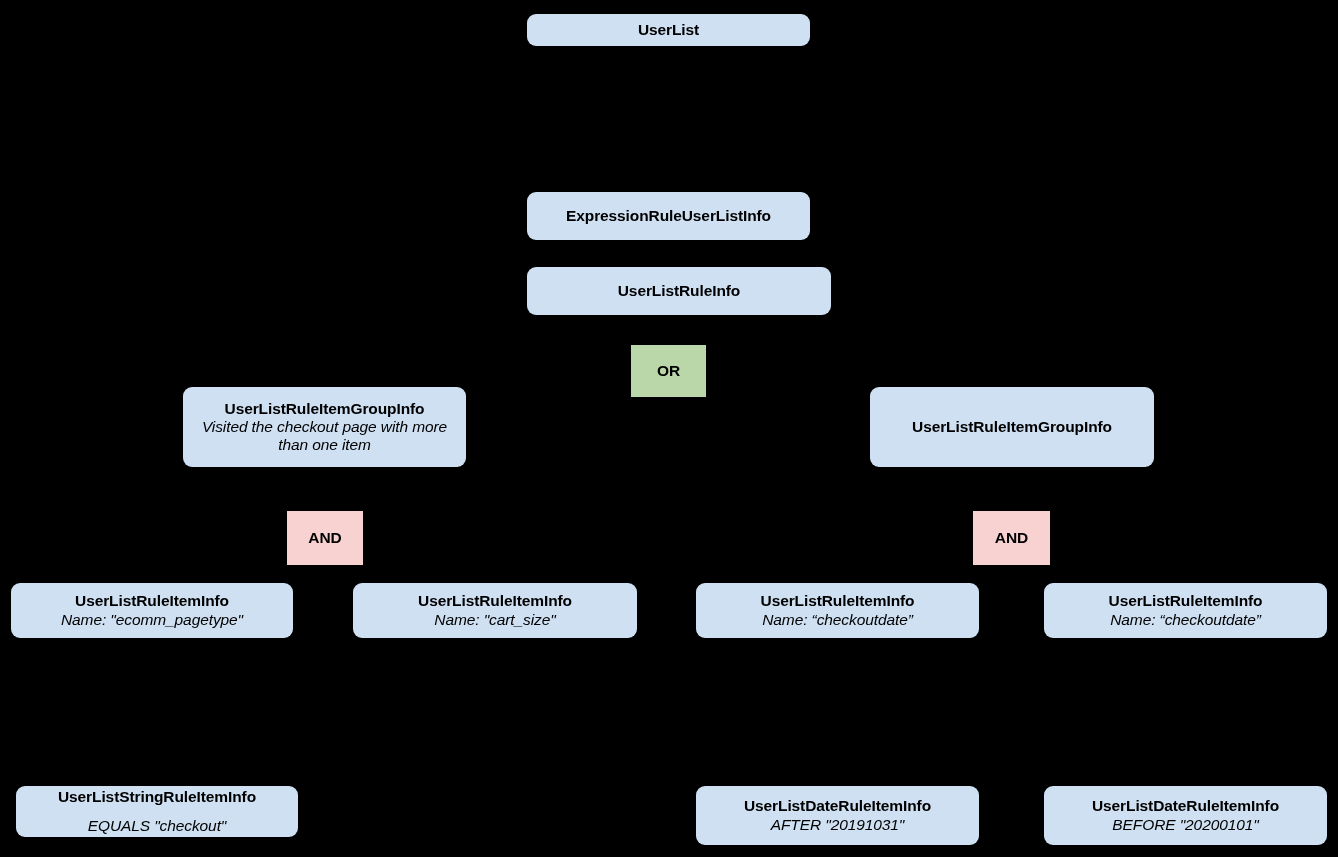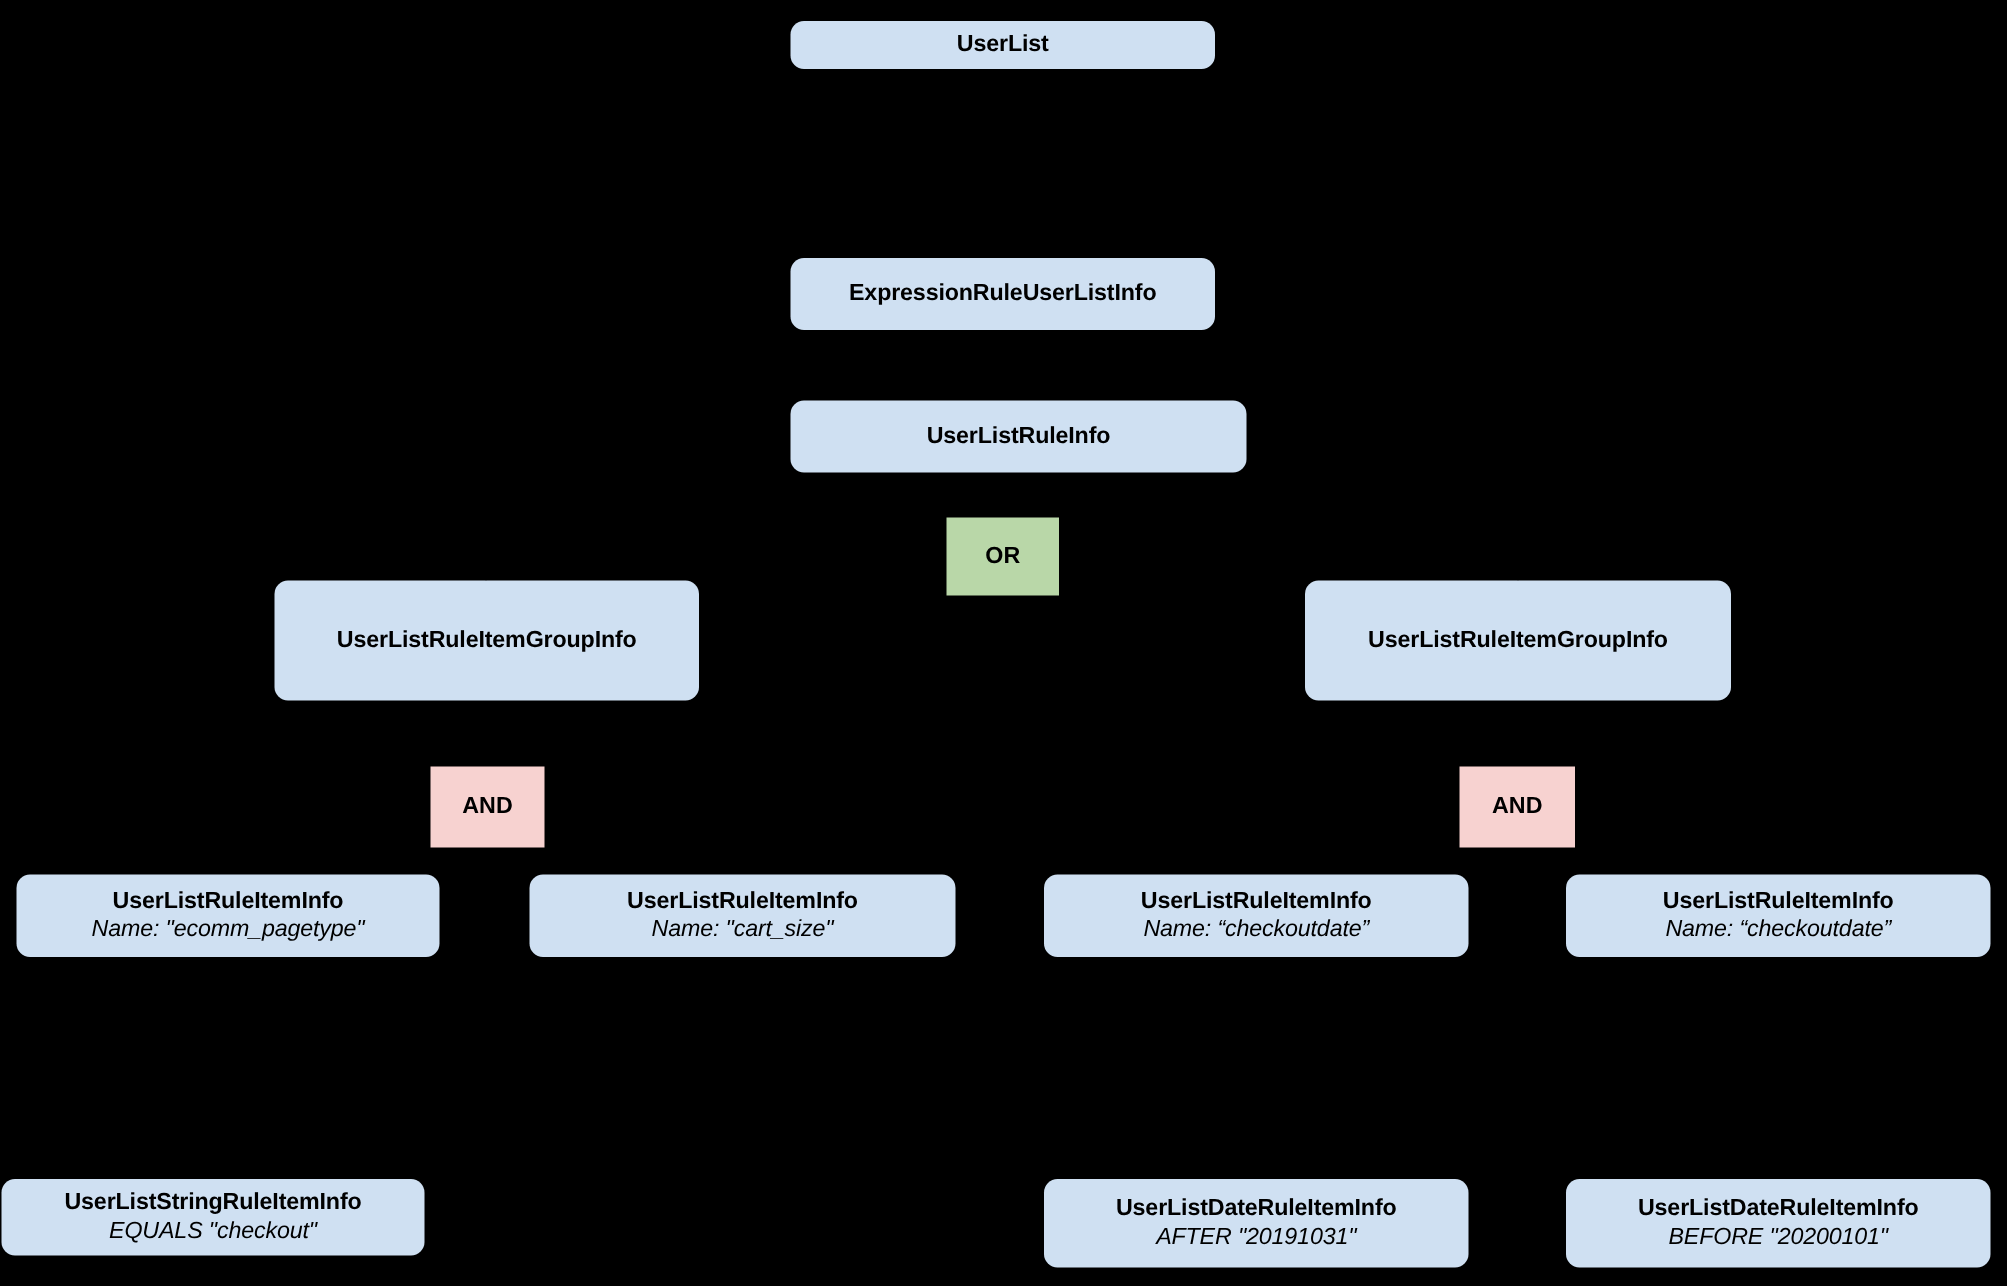--- a/index.html
+++ b/index.html
@@ -71,34 +71,35 @@
 </head>
 <body>
 
 <div id="canvas">
 
   <div class="node" style="left:527px; top:14px; width:283px; height:32px;">
     <span class="title">UserList</span>
   </div>
 
 
-  <div class="node" style="left:527px; top:172px; width:283px; height:48px;">
+  <div class="node" style="left:527px; top:192px; width:283px; height:48px;">
     <span class="title">ExpressionRuleUserListInfo</span>
   </div>
 
   <div class="node" style="left:527px; top:267px; width:304px; height:48px;">
     <span class="title">UserListRuleInfo</span>
   </div>
 
   <div class="op or" style="left:631px; top:345px; width:75px; height:52px;">
     <span>OR</span>
   </div>
 
   <div class="node wrap" style="left:183px; top:387px; width:283px; height:80px;">
     <span class="title">UserListRuleItemGroupInfo</span>
+    <span class="sub">Visited the checkout page with more than one item</span>
   </div>
   <div class="arrowhead" style="left:313px; top:374px;"></div>
 
   <div class="node wrap" style="left:870px; top:387px; width:284px; height:80px;">
     <span class="title">UserListRuleItemGroupInfo</span>
   </div>
   <div class="arrowhead" style="left:1001px; top:374px;"></div>
 
   <div class="op and" style="left:287px; top:511px; width:76px; height:54px;">
     <span>AND</span>
@@ -121,21 +122,21 @@
   <div class="node" style="left:696px; top:583px; width:283px; height:55px;">
     <span class="title">UserListRuleItemInfo</span>
     <span class="sub">Name: “checkoutdate”</span>
   </div>
 
   <div class="node" style="left:1044px; top:583px; width:283px; height:55px;">
     <span class="title">UserListRuleItemInfo</span>
     <span class="sub">Name: “checkoutdate”</span>
   </div>
 
-  <div class="node" style="left:1px; top:786px; width:282px; height:51px;">
+  <div class="node" style="left:16px; top:786px; width:282px; height:51px;justify-content:space-between;">
     <span class="title">UserListStringRuleItemInfo</span>
     <span class="sub">EQUALS "checkout"</span>
   </div>
 
 
   <div class="node" style="left:696px; top:786px; width:283px; height:59px;">
     <span class="title">UserListDateRuleItemInfo</span>
     <span class="sub">AFTER "20191031"</span>
   </div>
 

